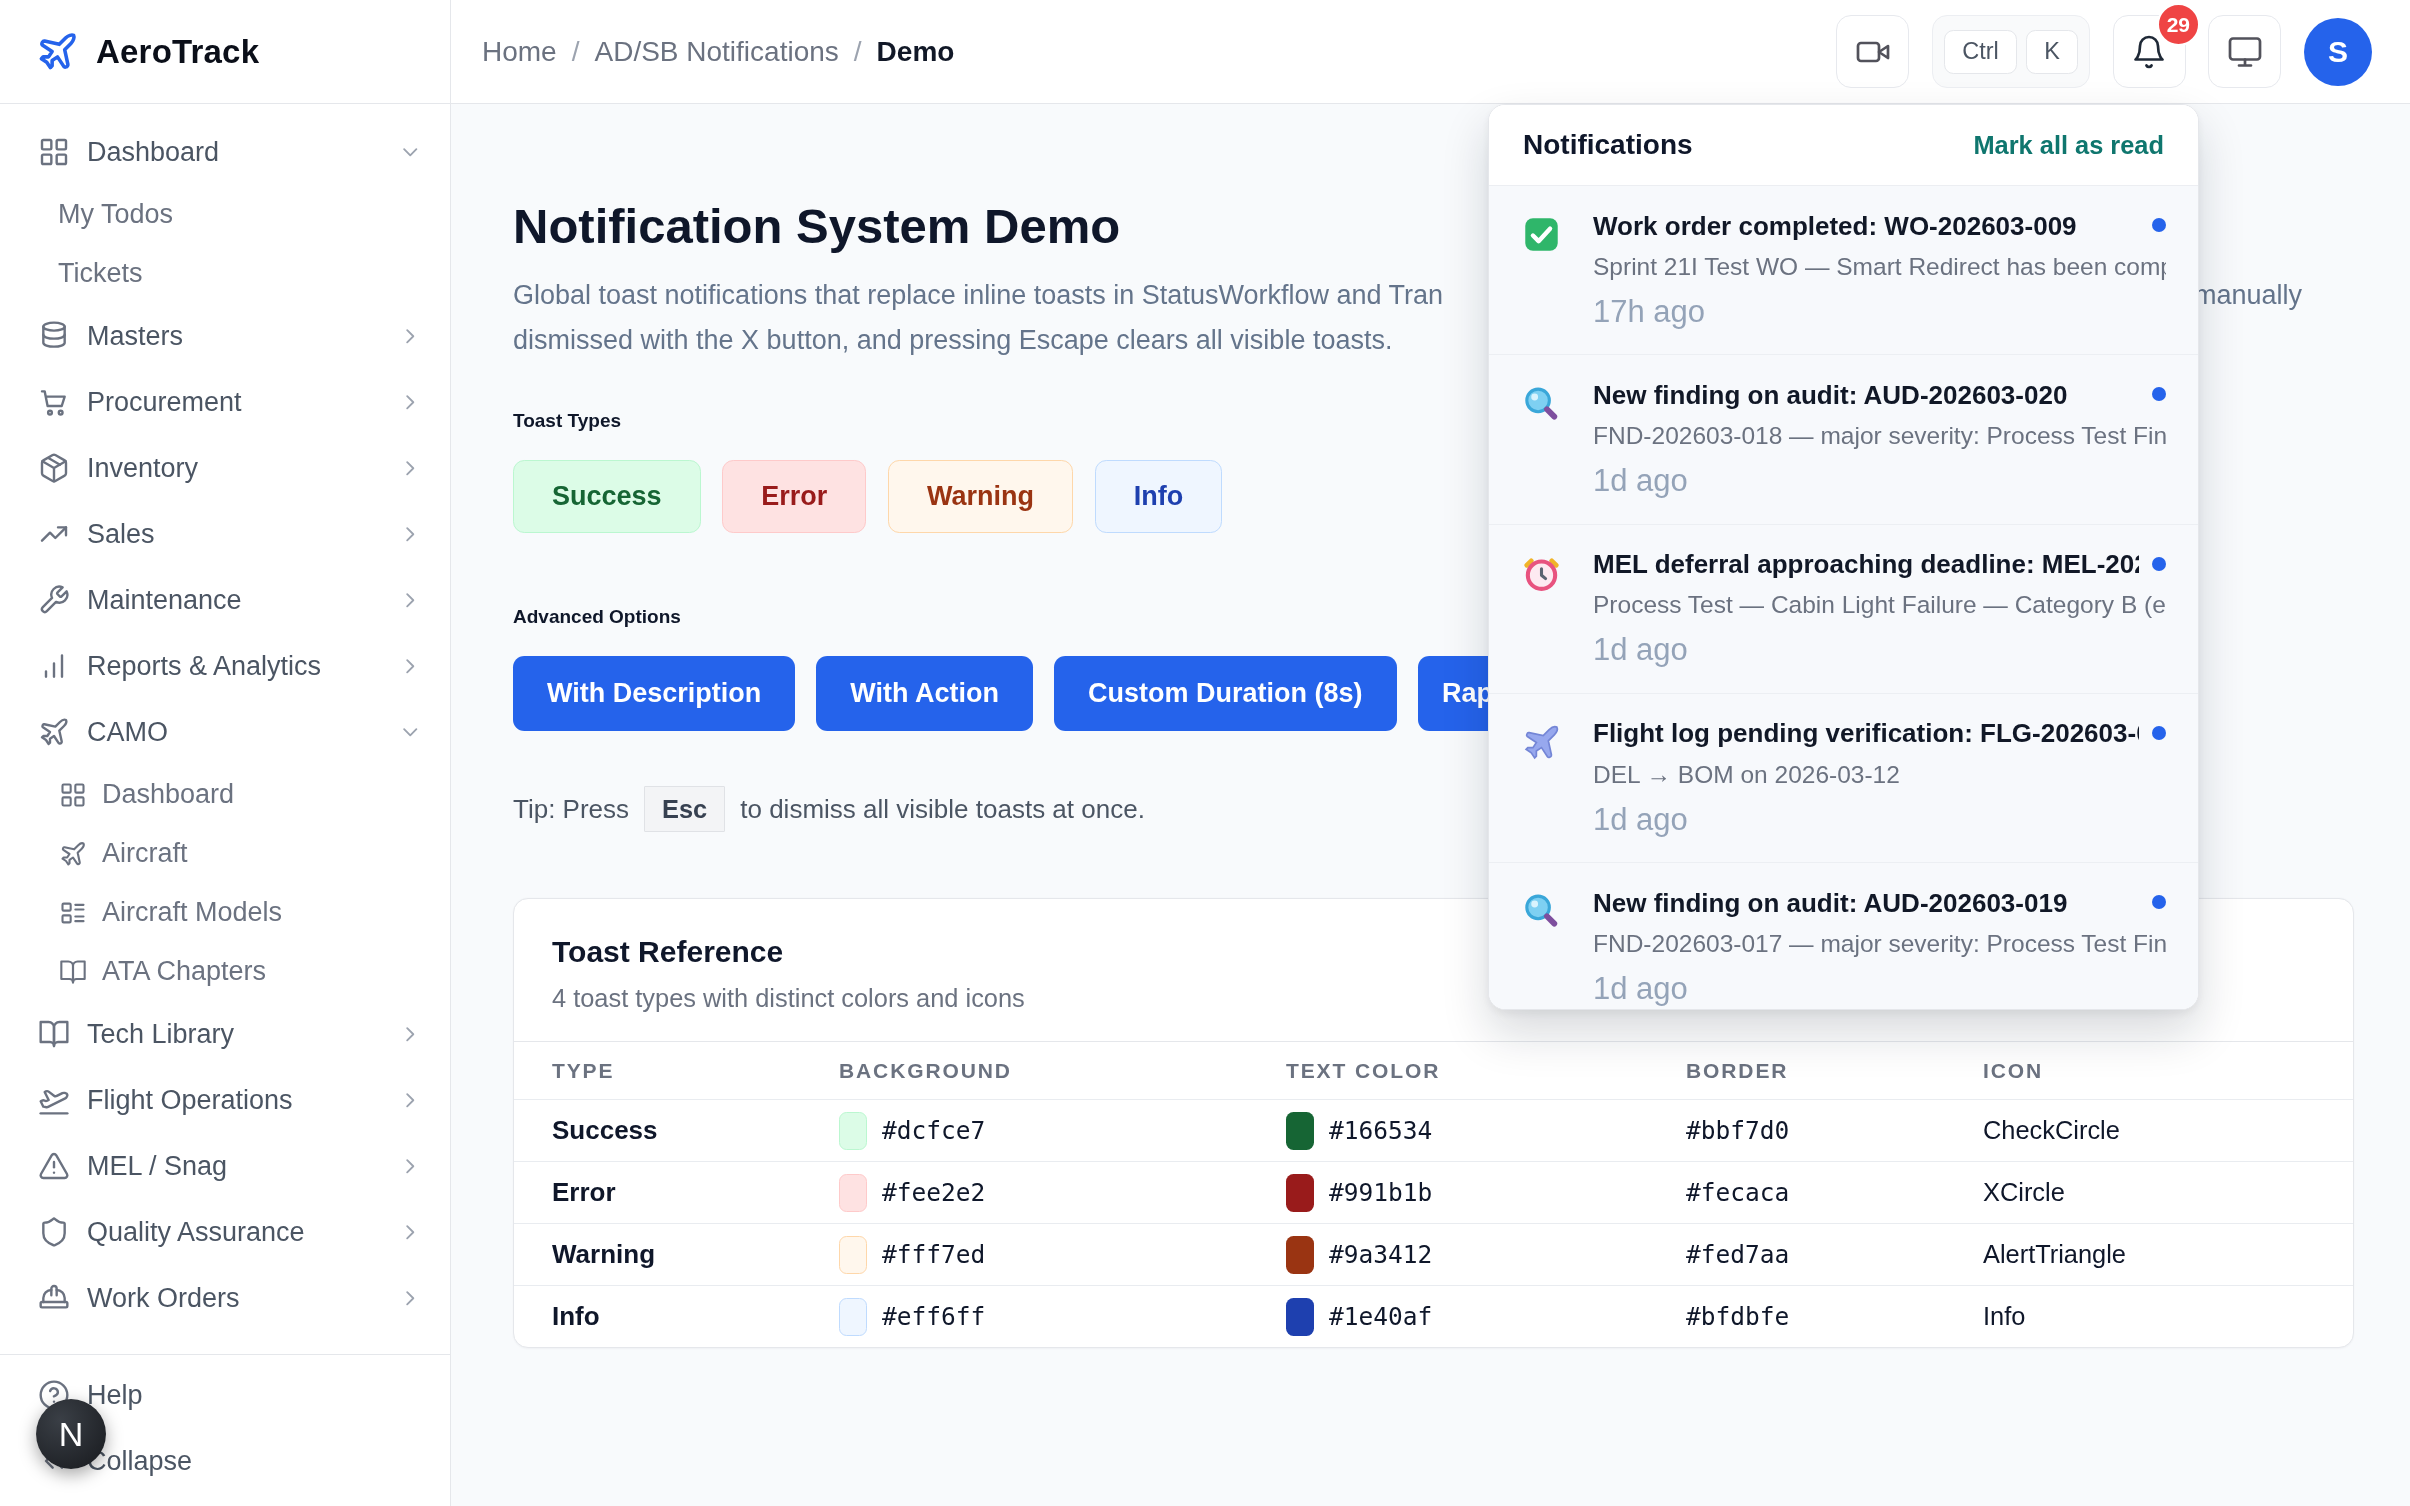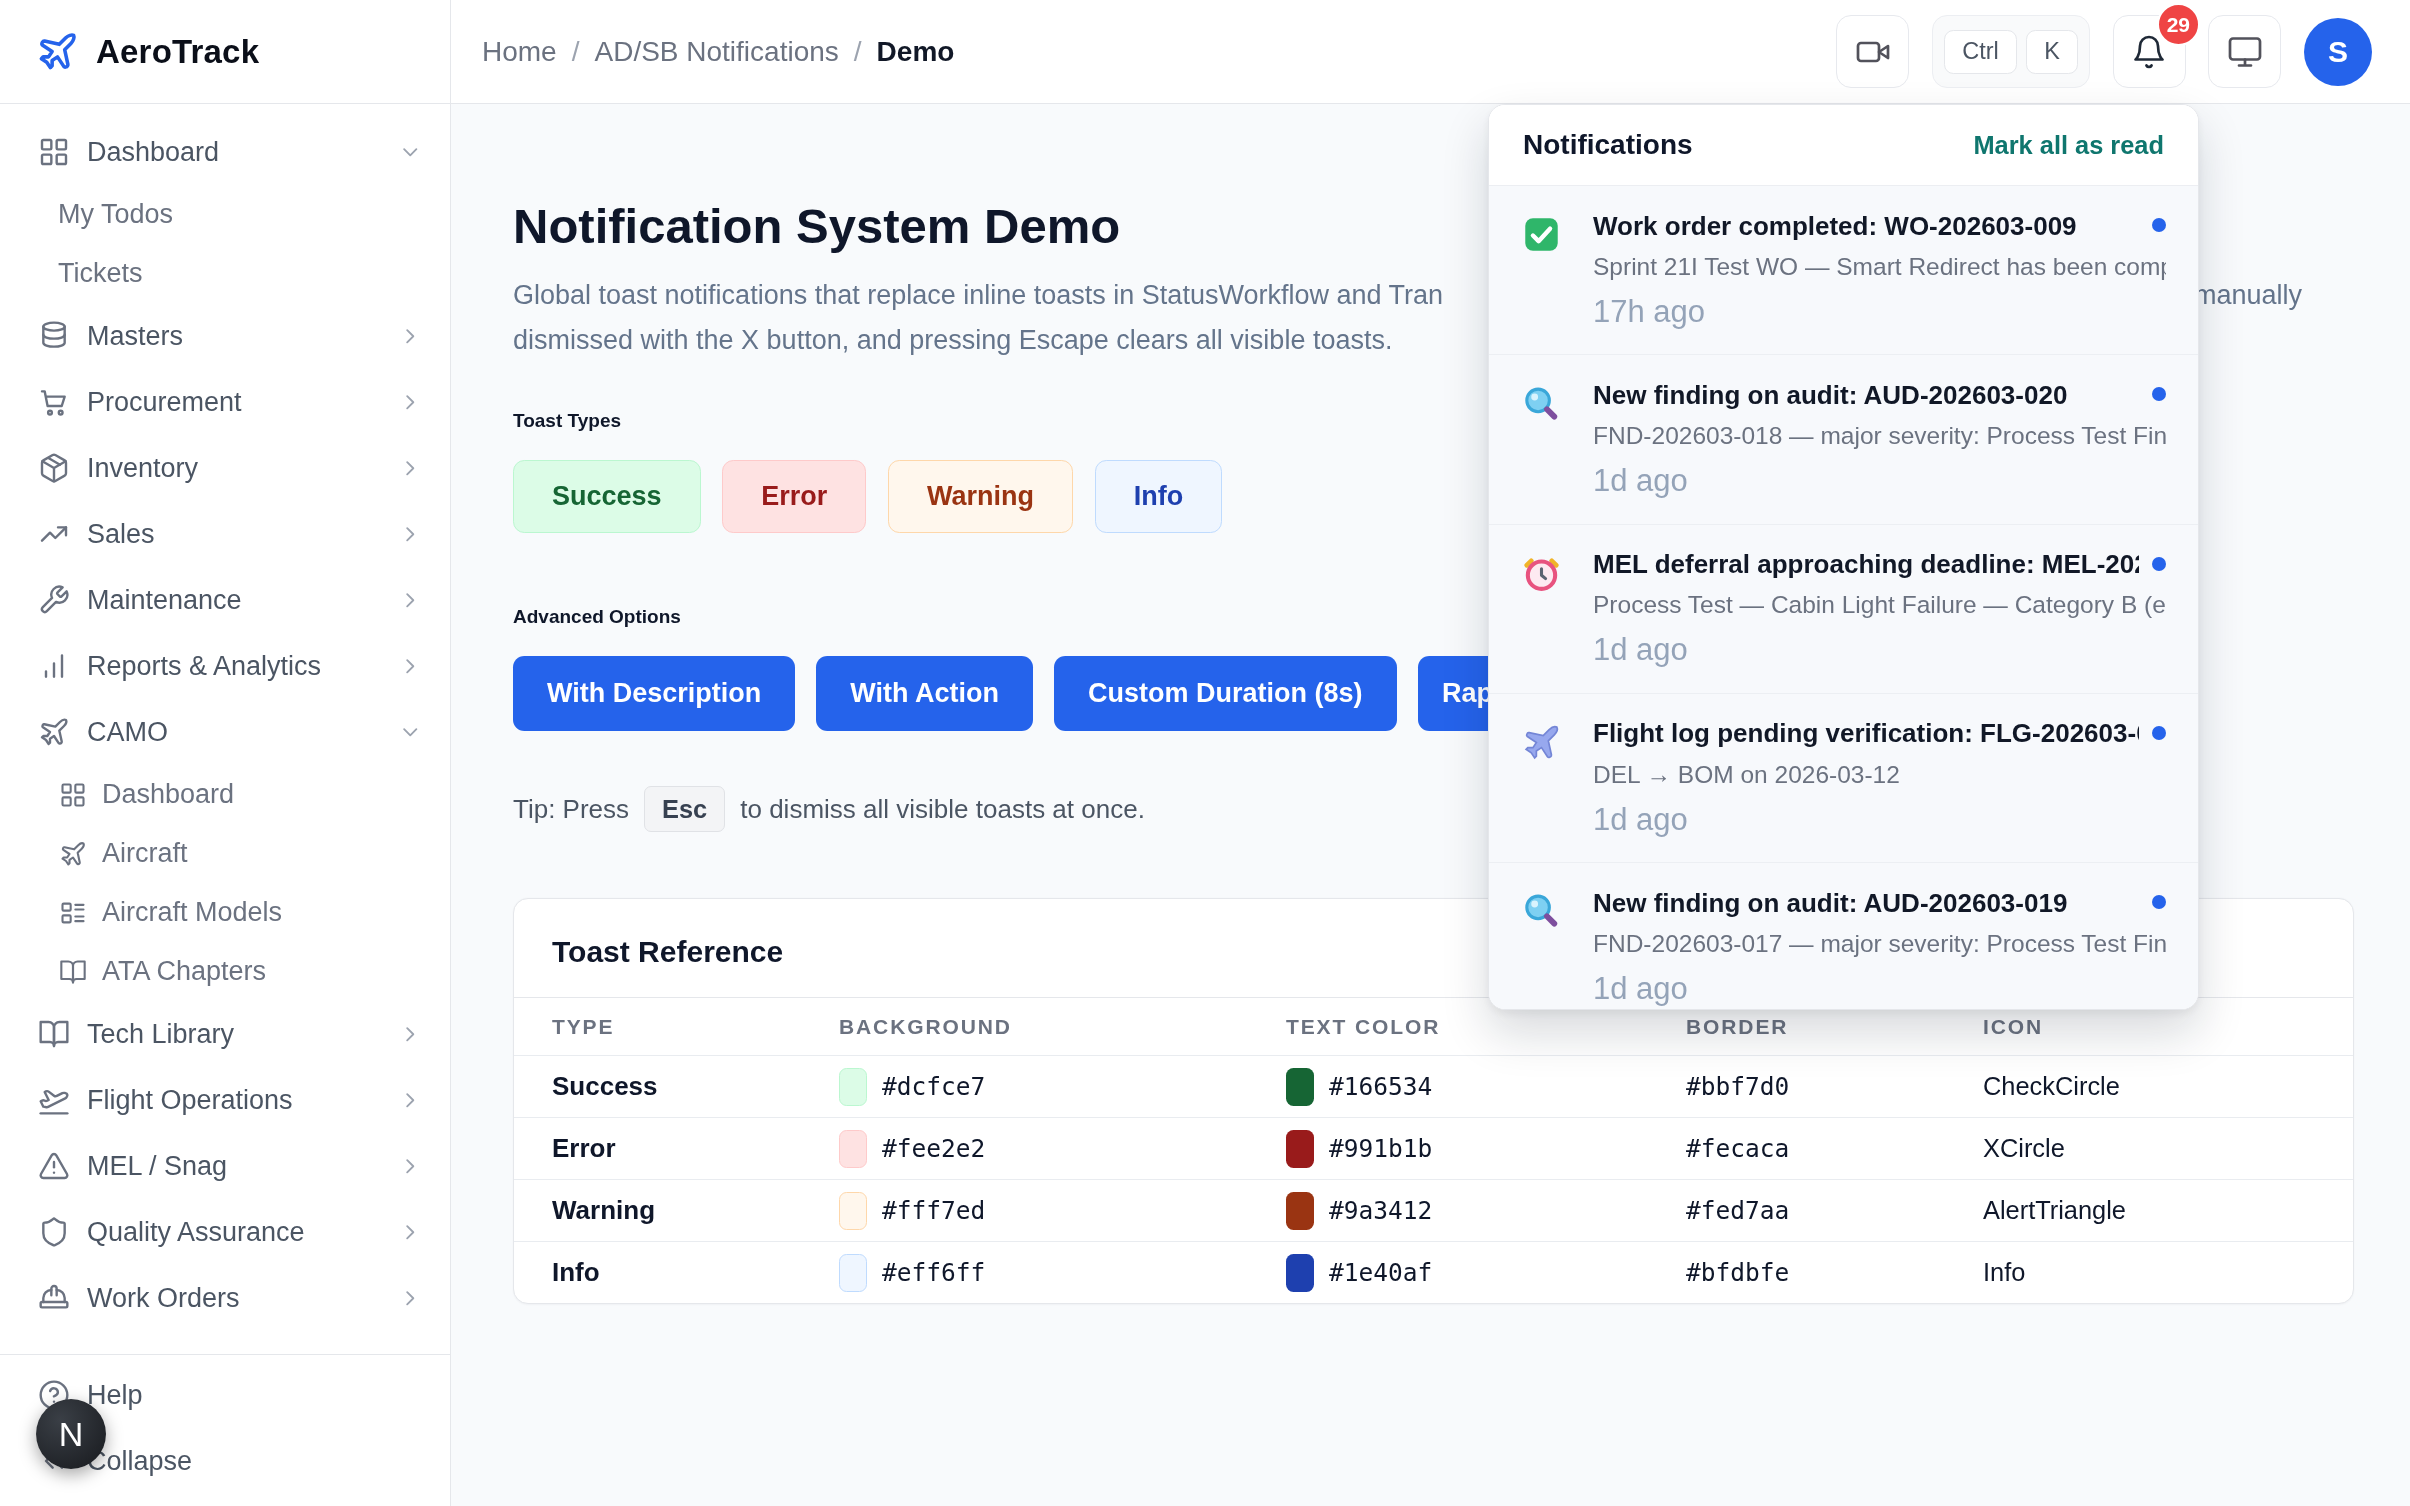--- a/index.html
+++ b/index.html
@@ -63,21 +63,21 @@
   .btn-toast { height:73px; padding:0 38px; border-radius:11.3px; font-size:27px; font-weight:600;
     display:inline-flex; align-items:center; justify-content:center; border:0.9px solid transparent; cursor:pointer;
     font-family:inherit; }
   h2.sec.adv { margin-top:73px; }
   .adv-row { margin-top:28px; display:flex; gap:21px; }
   .btn-adv { height:75px; padding:0 34px; border-radius:11.3px; background:#2563eb; color:#fff;
     font-size:27px; font-weight:600; border:none; display:inline-flex; align-items:center;
     justify-content:center; cursor:pointer; font-family:inherit; }
   .btn-adv.clipped { width:282px; justify-content:flex-start; padding-left:24.5px; }
   .tip-row { margin-top:55px; display:flex; align-items:center; gap:15px; font-size:26px; color:#4b5563; }
-  .tip-kbd { background:#f3f4f6; border:0.9px solid #e0e2e6; border-radius:7px; padding:7.5px 17px;
+  .tip-kbd { background:#f3f4f6; border:0.9px solid #e0e2e6; border-radius:1px; padding:7.5px 17px;
     font-size:25.4px; font-weight:600; color:#374151; }
 
   
   .card { margin-top:66px; width:1841px; background:#fff; border:0.9px solid #e5e7eb; border-radius:15px;
     box-shadow:0 0.9px 1.9px rgba(15,23,42,.04); overflow:hidden; }
   .card-head { padding:36px 38px 28px; }
   .card-title { font-size:30px; font-weight:700; color:#0f172a; }
   .card-sub { margin-top:15px; font-size:25.4px; color:#6b7280; }
   .tbl-header, .tbl-row { display:grid; grid-template-columns:287px 447px 400px 297px 1fr;
     align-items:center; padding:0 38px; }
@@ -439,20 +439,21 @@
 
   <div class="tip-row">
     <span>Tip: Press</span>
     <span class="tip-kbd">Esc</span>
     <span>to dismiss all visible toasts at once.</span>
   </div>
 
   <section class="card">
     <div class="card-head">
       <div class="card-title">Toast Reference</div>
+      <div class="card-sub">4 toast types with distinct colors and icons</div>
     </div>
     <div class="tbl-header" id="tbl-header">
         <span>TYPE</span>
         <span>BACKGROUND</span>
         <span>TEXT COLOR</span>
         <span>BORDER</span>
         <span>ICON</span>
       </div>
     <div id="tbl-body">
         <div class="tbl-row">

